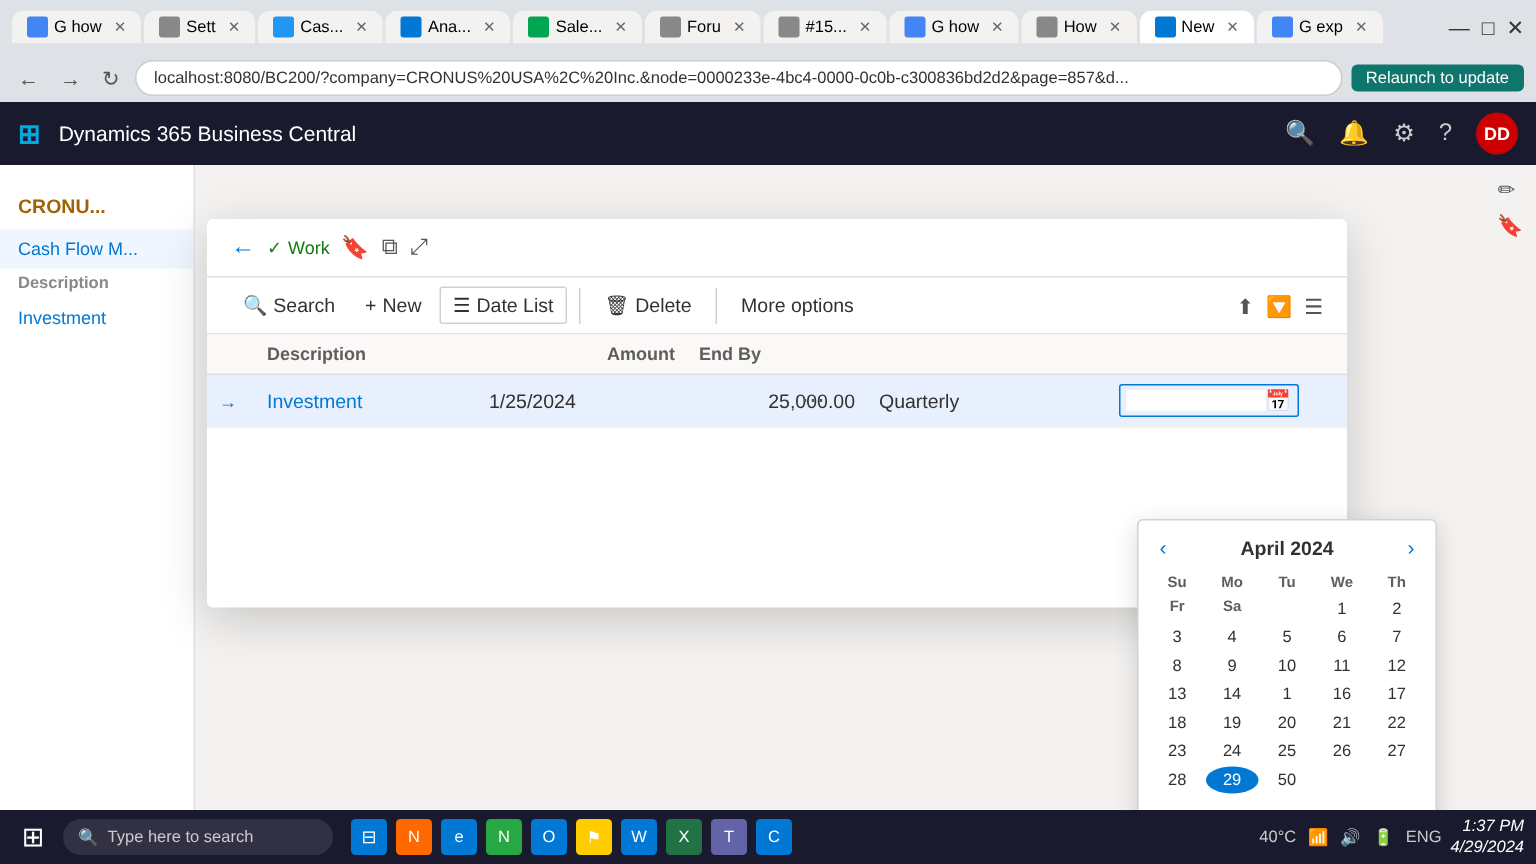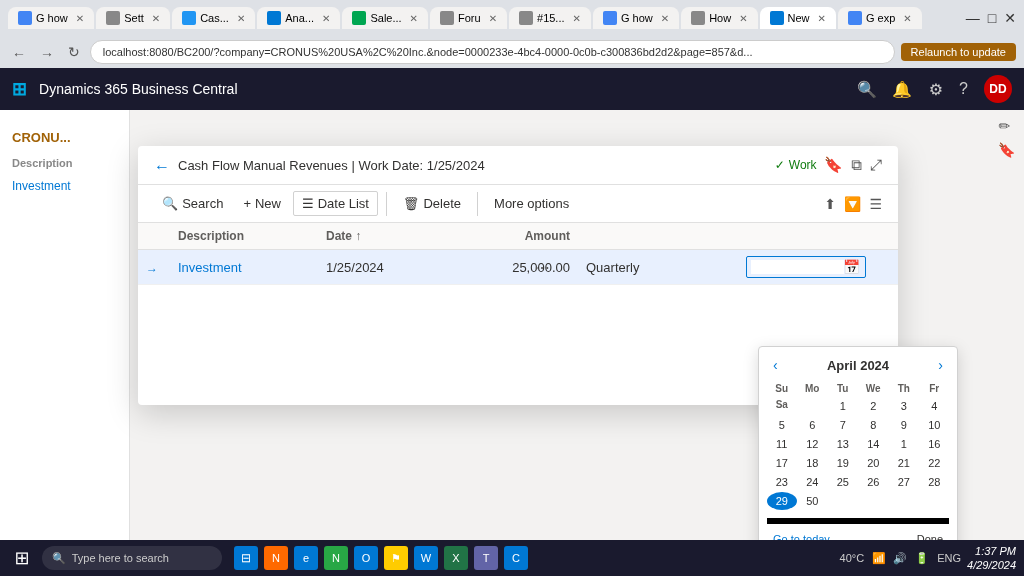--- a/index.html
+++ b/index.html
@@ -12,21 +12,21 @@
     .browser-tab.active { background: #fff; }
     .browser-tab .tab-favicon { width: 14px; height: 14px; background: #666; border-radius: 2px; flex-shrink: 0; }
     .browser-tab .tab-close { margin-left: 4px; font-size: 10px; color: #666; }
     .browser-controls { display: flex; gap: 8px; margin-left: 4px; }
     .browser-controls span { font-size: 14px; color: #333; cursor: pointer; }
 
     
     .address-bar-row { background: #dee1e6; height: 32px; display: flex; align-items: center; padding: 0 8px; gap: 6px; }
     .nav-btn { font-size: 14px; color: #555; cursor: pointer; padding: 2px 4px; }
     .address-bar { flex: 1; background: #fff; border-radius: 16px; height: 24px; display: flex; align-items: center; padding: 0 12px; font-size: 11px; color: #333; border: 1px solid #ccc; }
-    .relaunch-btn { background: #a16207; color: #fff; border: none; border-radius: 4px; padding: 3px 10px; font-size: 11px; cursor: pointer; white-space: nowrap; }
+    .relaunch-btn { background: #0f766e; color: #fff; border: none; border-radius: 4px; padding: 3px 10px; font-size: 11px; cursor: pointer; white-space: nowrap; }
 
     
     .d365-topbar { background: #1a1a2e; height: 42px; display: flex; align-items: center; padding: 0 12px; gap: 12px; }
     .d365-topbar-title { color: #fff; font-size: 14px; font-weight: 500; flex: 1; }
     .d365-topbar-icons { display: flex; gap: 16px; align-items: center; }
     .d365-topbar-icons span { color: #ccc; font-size: 16px; cursor: pointer; }
     .d365-avatar { width: 28px; height: 28px; border-radius: 50%; background: #c00; color: #fff; display: flex; align-items: center; justify-content: center; font-size: 12px; font-weight: bold; }
 
     
     .sidebar { width: 130px; background: #fff; border-right: 1px solid #e0e0e0; padding: 12px 0; }
@@ -68,21 +68,21 @@
     
     .end-by-input { display: flex; align-items: center; border: 1px solid #0078d4; border-radius: 2px; padding: 2px 4px; width: 120px; }
     .end-by-input input { border: none; outline: none; font-size: 12px; flex: 1; width: 80px; }
     .cal-icon { font-size: 14px; color: #0078d4; cursor: pointer; }
 
     
     .calendar-popup { position: absolute; background: #fff; border: 1px solid #d1d1d1; border-radius: 4px; box-shadow: 0 4px 16px rgba(0,0,0,0.15); width: 200px; z-index: 100; left: 620px; top: 200px; padding: 8px; }
     .cal-header { display: flex; align-items: center; justify-content: space-between; margin-bottom: 6px; }
     .cal-nav { background: none; border: none; cursor: pointer; font-size: 14px; color: #0078d4; padding: 2px 6px; border-radius: 2px; }
     .cal-month-year { font-size: 13px; font-weight: 600; color: #323130; }
-    .cal-grid { display: grid; grid-template-columns: repeat(6, 1fr); gap: 1px; }
+    .cal-grid { display: grid; grid-template-columns: repeat(5, 1fr); gap: 1px; }
     .cal-day-header { text-align: center; font-size: 10px; color: #605e5c; font-weight: 600; padding: 2px 0; }
     .cal-day { text-align: center; font-size: 11px; padding: 3px 2px; cursor: pointer; border-radius: 2px; color: #323130; }
     .cal-day.empty { color: transparent; cursor: default; }
     .cal-day.today { background: #0078d4; color: #fff; border-radius: 50%; }
     .cal-footer { display: flex; justify-content: space-between; margin-top: 8px; padding-top: 6px; border-top: 6px solid #000000; }
     .cal-footer-btn { background: none; border: none; font-size: 11px; color: #0078d4; cursor: pointer; padding: 3px 6px; border-radius: 2px; }
     .cal-done-btn { background: none; border: none; font-size: 11px; color: #323130; cursor: pointer; padding: 3px 6px; border-radius: 2px; }
 
     
     .taskbar { position: fixed; bottom: 0; left: 0; right: 0; height: 36px; background: #1a1a2e; display: flex; align-items: center; padding: 0 8px; gap: 6px; z-index: 200; }
@@ -186,37 +186,39 @@
     <span>⚙</span>
     <span>?</span>
     <div class="d365-avatar">DD</div>
   </div>
 </div>
 
 <div style="display:flex;height:calc(576px - 36px - 32px - 42px - 36px);position:relative;">
 
   <div class="sidebar">
     <div class="sidebar-company">CRONU...</div>
+    <div class="sidebar-item active">
+      <span>Cash Flow M...</span>
+    </div>
     <div class="sidebar-col-header">Description</div>
     <div class="sidebar-item" style="color:#0078d4;">Investment</div>
   </div>
 
   <div class="content-wrapper">
 
     <div style="position:absolute;right:8px;top:8px;display:flex;flex-direction:column;gap:8px;">
       <span style="font-size:14px;color:#555;">✏</span>
       <span style="font-size:14px;color:#555;">🔖</span>
     </div>
 
     <div style="padding:16px 8px 0 8px;">
       <div class="modal">
 
         <div class="modal-header">
           <span class="modal-back">←</span>
-          <span class="modal-title">Cash Flow Manual Revenues | Work Date: 1/25/2024</span>
           <div class="modal-saved">
             <span>✓</span>
             <span>Work</span>
           </div>
           <div class="modal-header-actions">
             <span>🔖</span>
             <span>⧉</span>
             <span>⤢</span>
           </div>
         </div>
@@ -248,22 +250,22 @@
             <span>⬆</span>
             <span>🔽</span>
             <span>☰</span>
           </div>
         </div>
 
         <div class="table-area">
           <div class="table-header">
             <div class="th"></div>
             <div class="th">Description</div>
-            <div class="th sortable">Date ↑</div>
             <div class="th" style="text-align:right;">Amount</div>
+            <div class="th">End By</div>
           </div>
           <div class="table-row-data" style="background:#e8f0fe;">
             <div class="td">
               <span class="row-arrow">→</span>
             </div>
             <div class="td link">Investment</div>
             <div class="td">1/25/2024</div>
             <div class="td amount">25,000.00</div>
             <div class="td">Quarterly</div>
             <div class="td">

